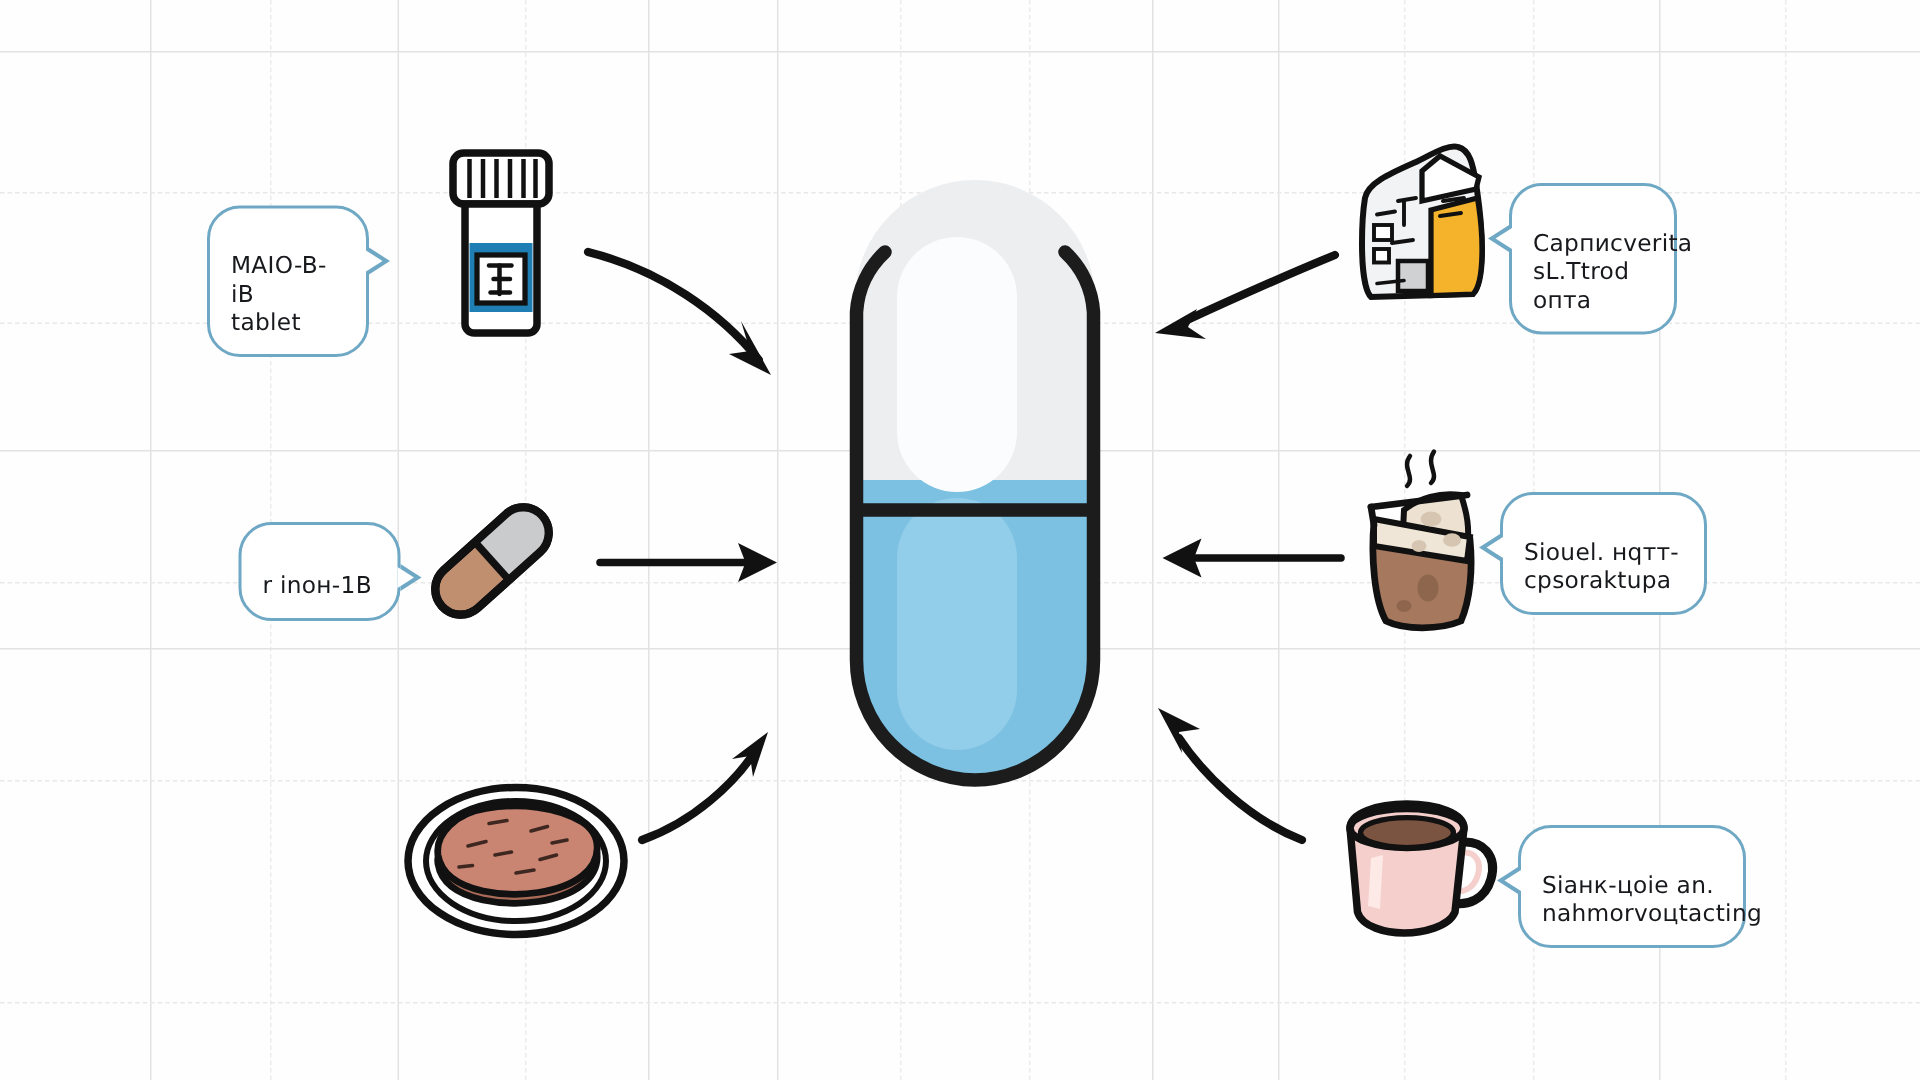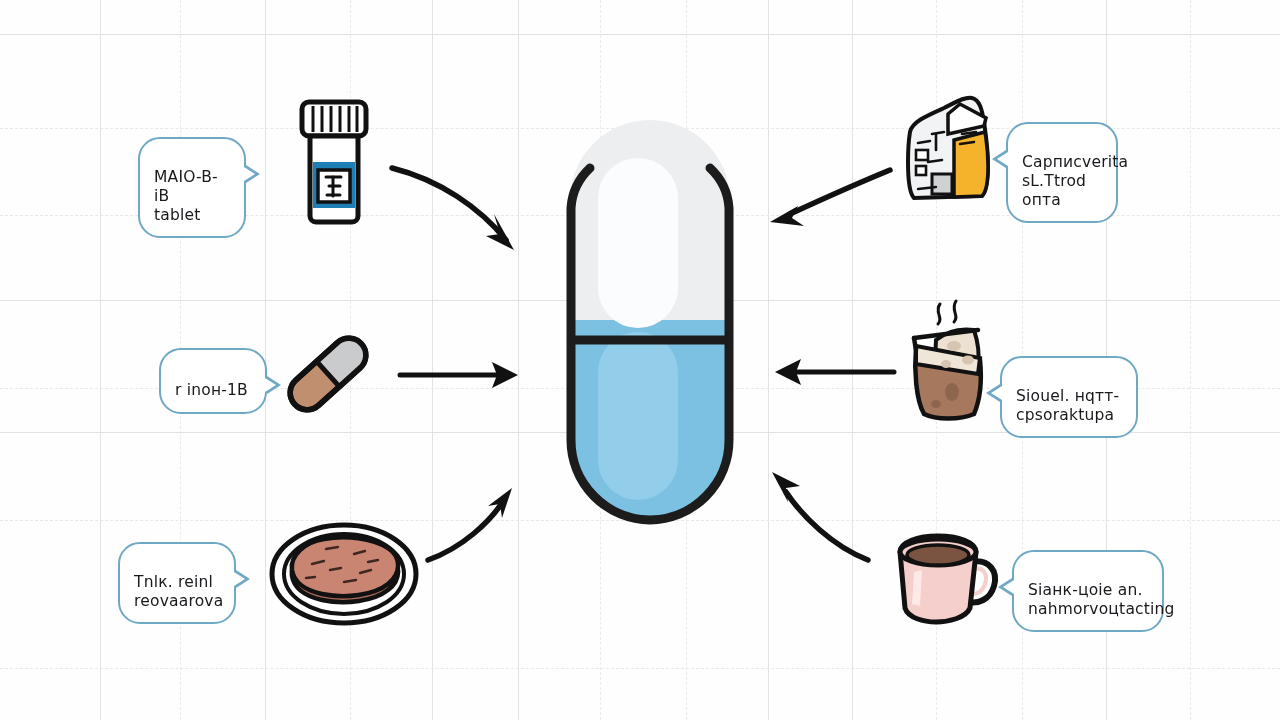--- a/index.html
+++ b/index.html
@@ -332,31 +332,27 @@
 
   <div class="bubble tail-right" style="left:138px; top:137px; width:108px;">
     <span>MAIO-B-iB
 tablet</span>
   </div>
 
   <div class="bubble tail-right one-line" style="left:140px; top:348px; width:108px;margin-left:19px;">
     <span>r inoн-1B</span>
   </div>
 
-  <div class="bubble tail-right" style="left:118px; top:542px; width:118px;">
-    <span>Tnlк. reinl
-reovaarova</span>
-  </div>
 
   <div class="bubble tail-left" style="left:1006px; top:122px; width:112px;">
     <span>Сapписverita
 sL.Ttrod опта</span>
   </div>
 
-  <div class="bubble tail-left" style="left:1000px; top:356px; width:138px;">
+  <div class="bubble tail-left" style="left:1000px; top:328px; width:138px;">
     <span>Siouel. нqтт-
 cpsoraktupa</span>
   </div>
 
   <div class="bubble tail-left" style="left:1012px; top:550px; width:152px;">
     <span>Siaнк-цoie an.
 nahmorvoцtacting</span>
   </div>
 
 </div>

